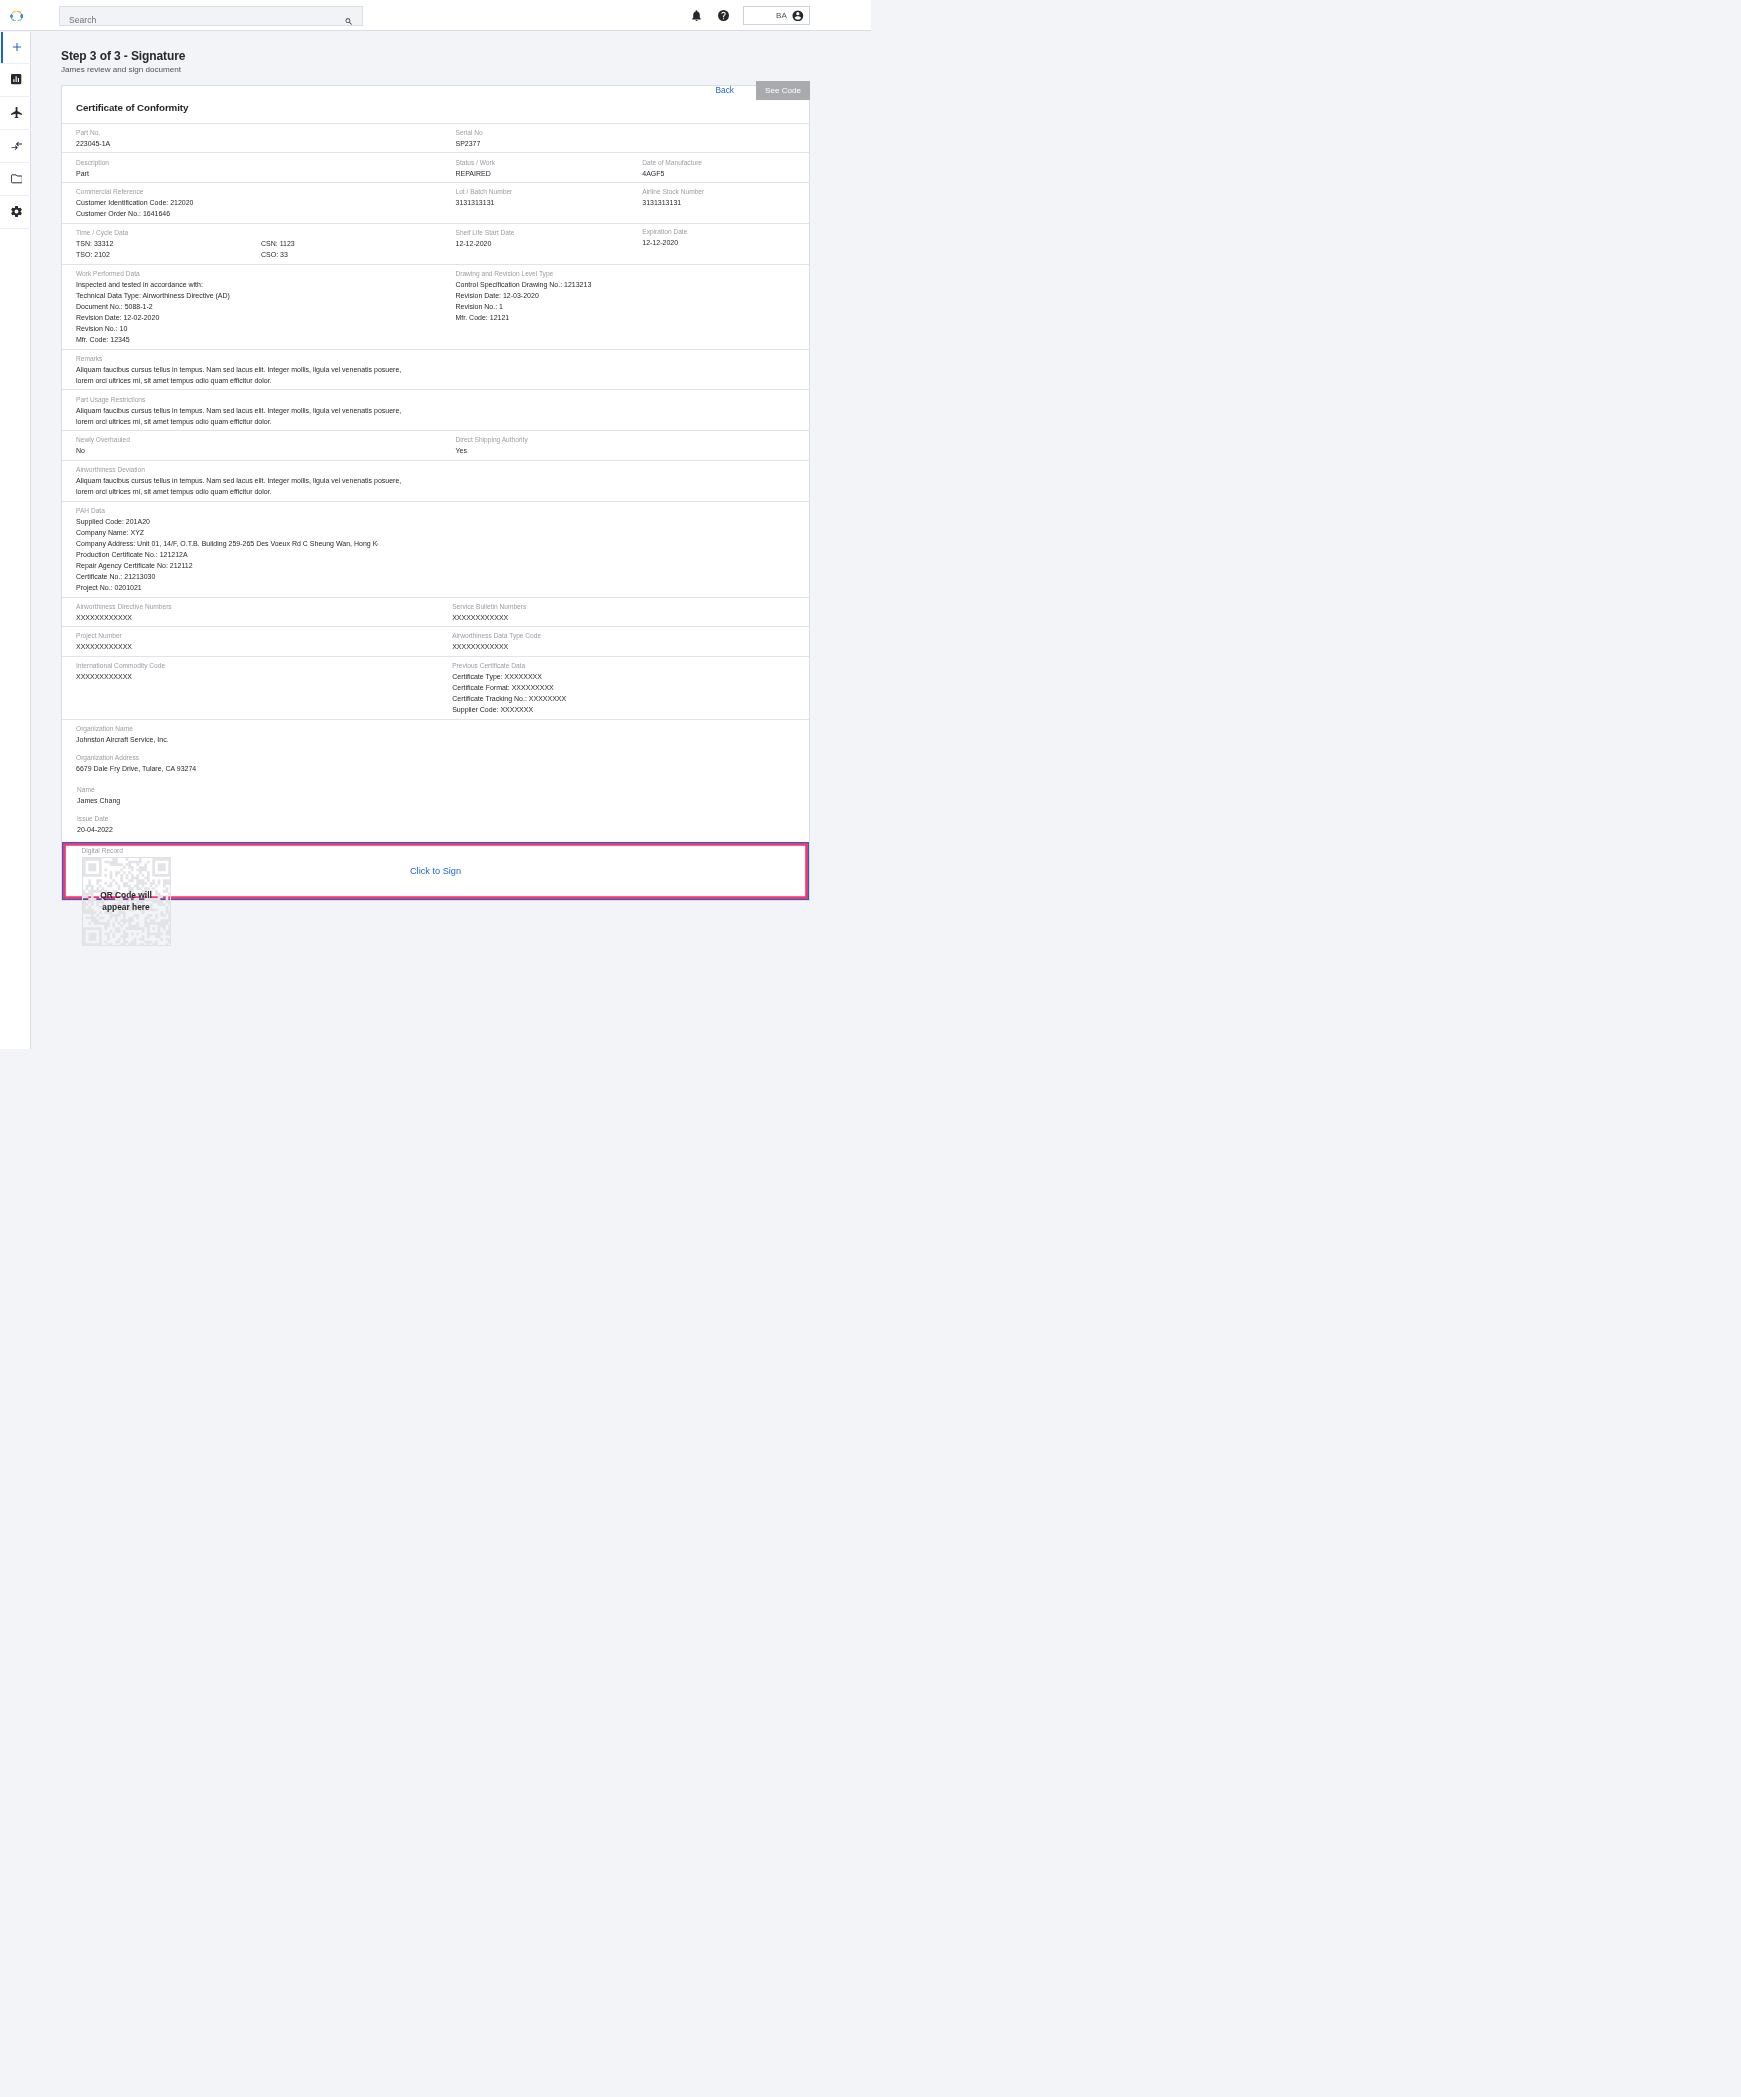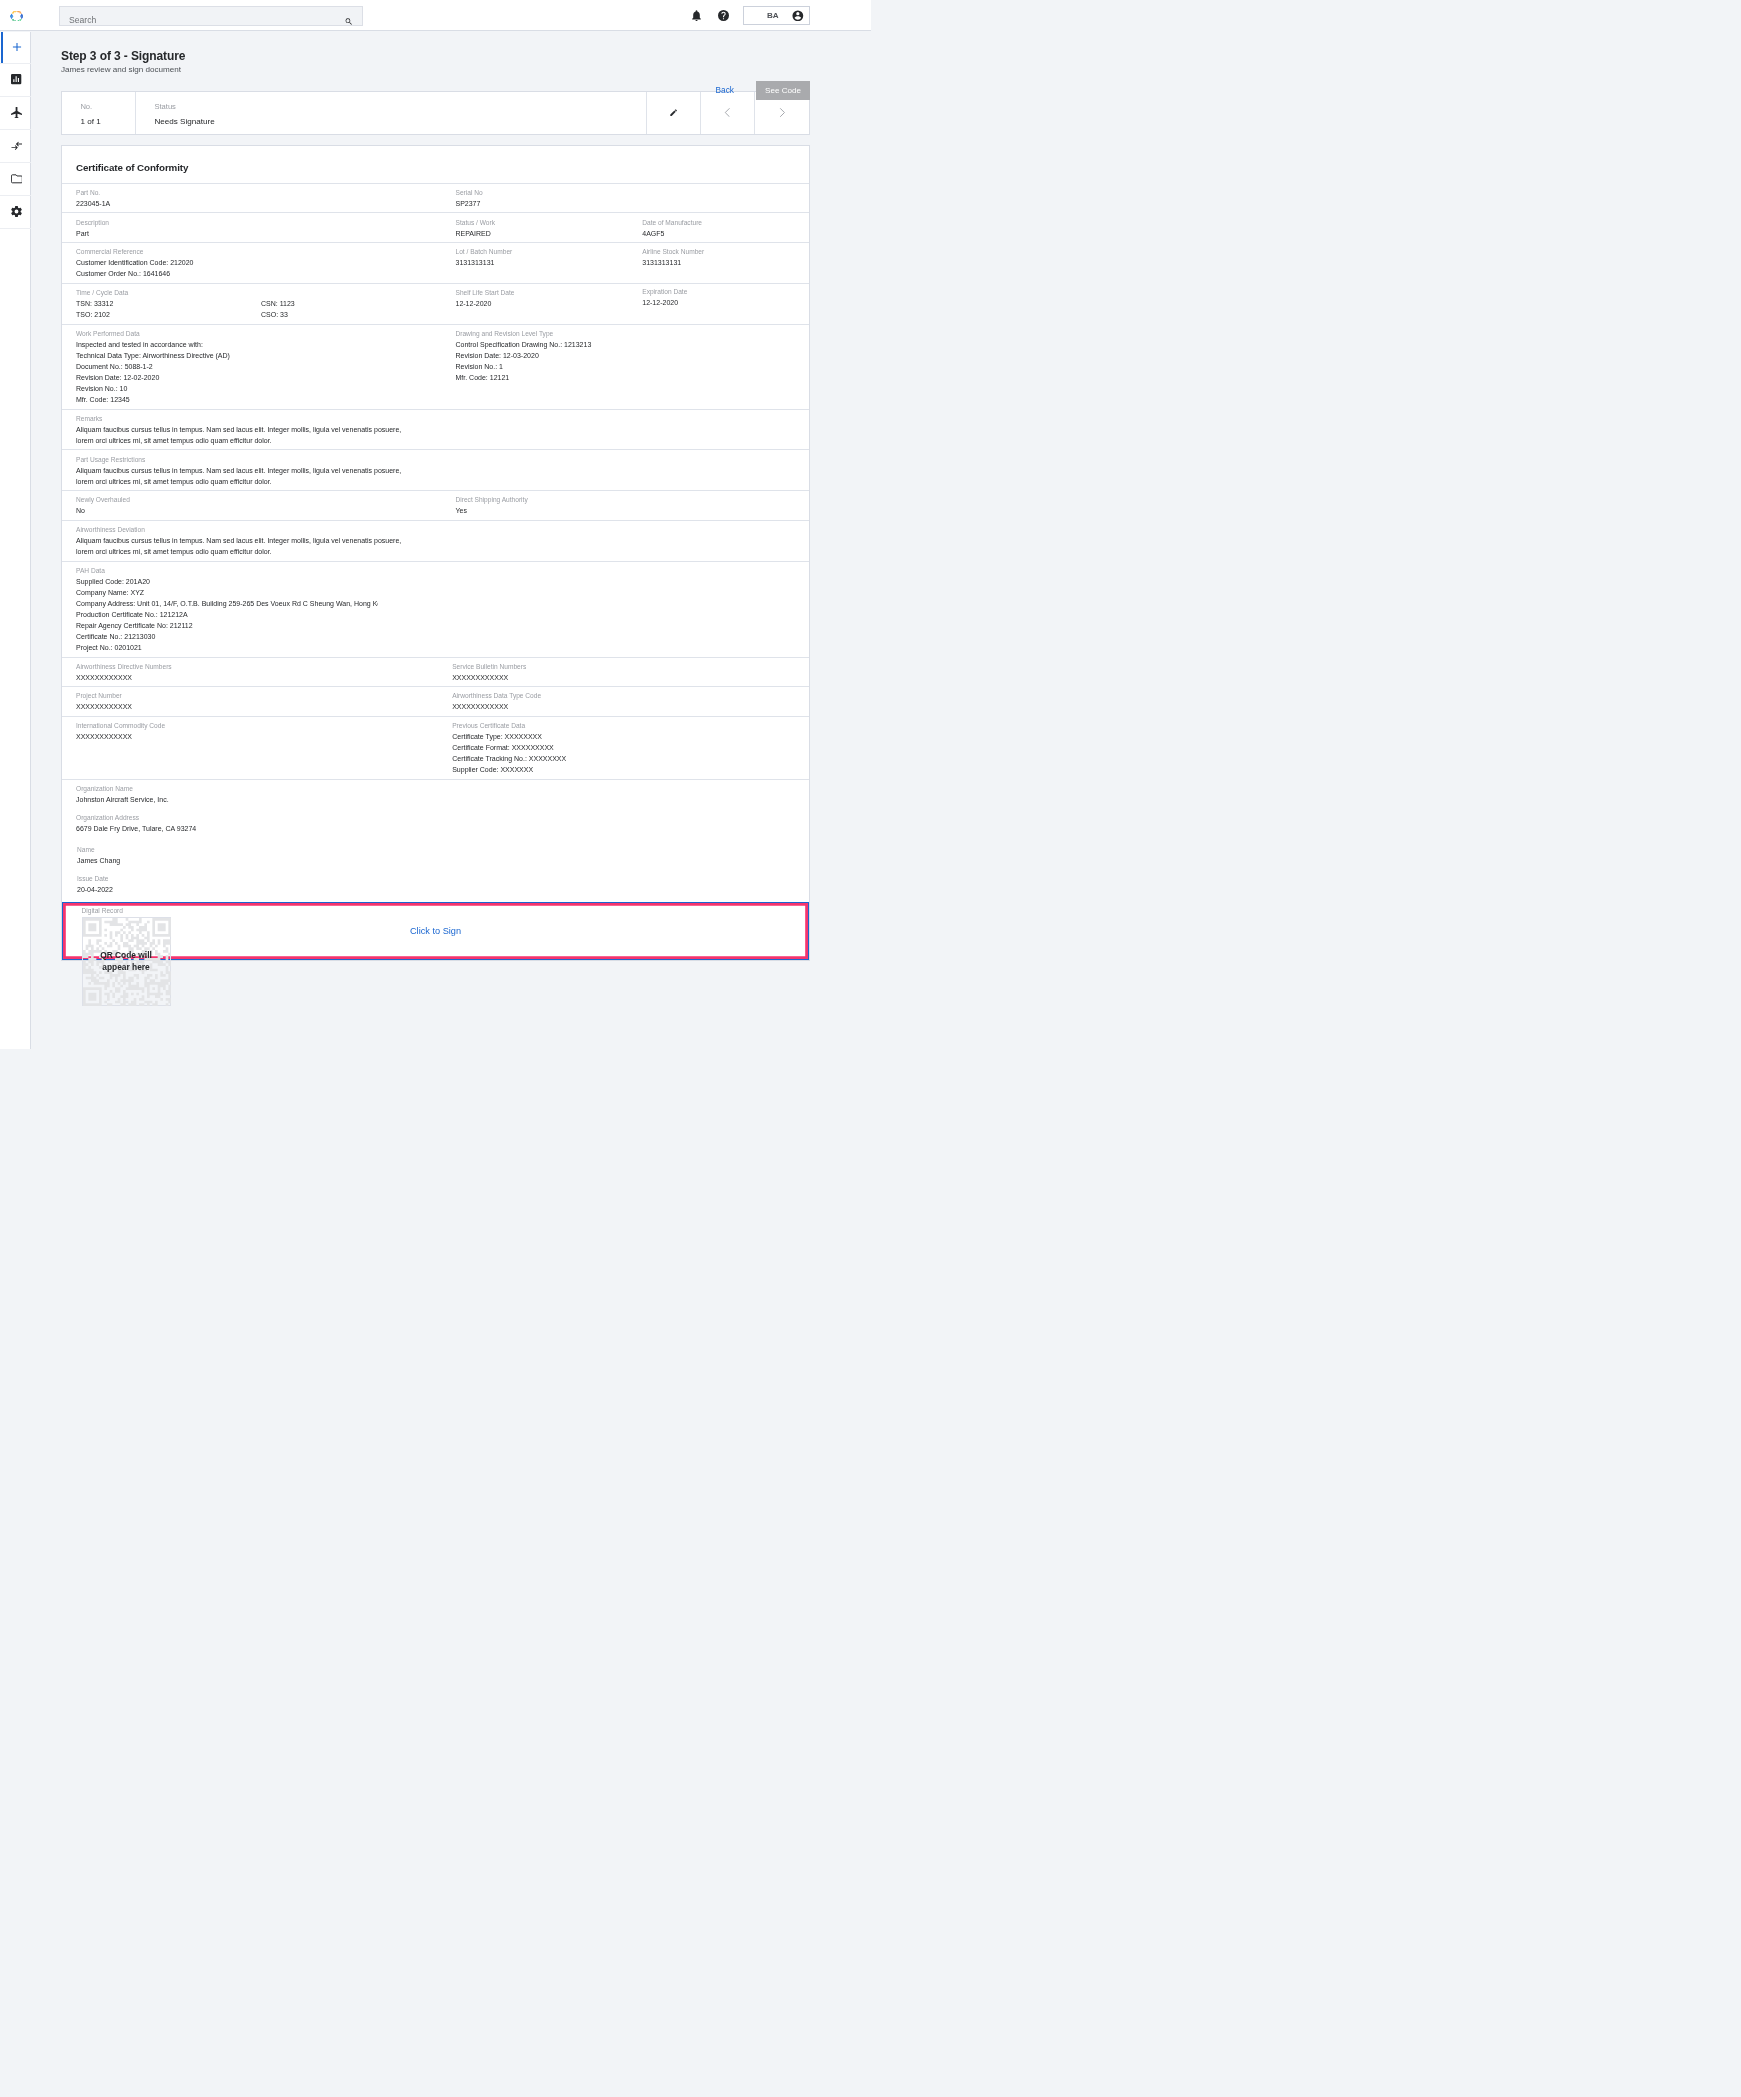--- a/index.html
+++ b/index.html
@@ -18,21 +18,21 @@
   .searchbox{position:absolute;left:59px;top:6.1px;width:304px;height:20px;background:#f1f3f6;
              border:0.6px solid #dcdfe6;display:flex;align-items:flex-end;}
   .searchbox .ph{font-size:8.6px;color:#6f7276;padding-left:9px;flex:1;}
   .searchbox .sicon{padding-right:10px;display:flex;align-items:center;}
   .topright{position:absolute;right:0;top:0;height:31px;display:flex;align-items:center;}
   .ticon{height:31px;display:flex;align-items:center;justify-content:center;}
   .ticon.bell{width:22px;margin-right:4.5px;}
   .ticon.help{width:22px;margin-right:9px;}
   .accbox{border:0.6px solid #ccd1db;height:19.7px;width:67px;display:flex;align-items:center;
           justify-content:flex-start;margin-right:61px;margin-left:0px;position:relative;}
-  .accbox .ini{font-size:8.1px;font-weight:bold;color:#4f5257;letter-spacing:0px;position:absolute;left:23px;}
+  .accbox .ini{font-size:8.1px;font-weight:normal;color:#4f5257;letter-spacing:0px;position:absolute;left:32px;}
   
   .sidebar{position:absolute;top:32px;left:0;width:31px;height:1017px;background:#fff;
            border-right:0.6px solid #d9dde5;z-index:4;}
   .sbitem{height:33px;width:31px;position:relative;display:flex;align-items:center;
           justify-content:center;border-bottom:0.6px solid #eceef2;padding-left:2px;}
   .sbitem.active{height:31.5px;}
   .sbitem.active::before{content:"";position:absolute;left:0.6px;top:0px;width:2.5px;height:31px;background:#1a66d0;}
   
   .main{position:absolute;top:32px;left:0;width:871px;height:1017px;overflow:hidden;}
   .inner{padding-left:61px;padding-right:61px;position:relative;}
@@ -251,45 +251,20 @@
 
 <div class="main">
  <div class="inner">
   <div class="hdracts">
     <a class="backlink">Back</a>
     <button class="seelist">See Code</button>
   </div>
   <div class="steptitle">Step 3 of 3 - Signature</div>
   <div class="stepsub">James review and sign document</div>
 
-  <div class="statuscard">
-    <div class="stcell no">
-      <div class="stlabel">No.</div>
-      <div class="stvalue">1 of 1</div>
-    </div>
-    <div class="stcell status">
-      <div class="stlabel">Status</div>
-      <div class="stvalue">Needs Signature</div>
-    </div>
-    <div class="stbtn">
-      <svg width="7.2" height="7.2" viewBox="2.2 2.2 19.5 19.5" fill="#2b2d30">
-        <path d="M3 17.25V21h3.75L17.81 9.94l-3.75-3.75L3 17.25zM20.71 7.04a1 1 0 0 0 0-1.41l-2.34-2.34a1 1 0 0 0-1.41 0l-1.83 1.83 3.75 3.75 1.83-1.83z"></path>
-      </svg>
-    </div>
-    <div class="stbtn">
-      <svg width="6.7" height="9.1" viewBox="6.5 4.5 11 15">
-        <path d="M15 5.5 8.5 12l6.5 6.5" fill="none" stroke="#a3a6ab" stroke-width="1.6" stroke-linecap="square"></path>
-      </svg>
-    </div>
-    <div class="stbtn">
-      <svg width="6.7" height="9.1" viewBox="6.5 4.5 11 15">
-        <path d="M9 5.5 15.5 12 9 18.5" fill="none" stroke="#a3a6ab" stroke-width="1.6" stroke-linecap="square"></path>
-      </svg>
-    </div>
-  </div>
 
   <div class="certcard">
     <div class="certtitle">Certificate of Conformity</div>
     <div id="certrows">
           <div class="crow">
             <div class="ccell" style="width: 50%; padding-left: 14px;">
               <div class="clabel">Part No.</div>
               <div class="cval">223045-1A</div>
             </div>
             <div class="ccell" style="width: 25%; padding-left: 20px;">

